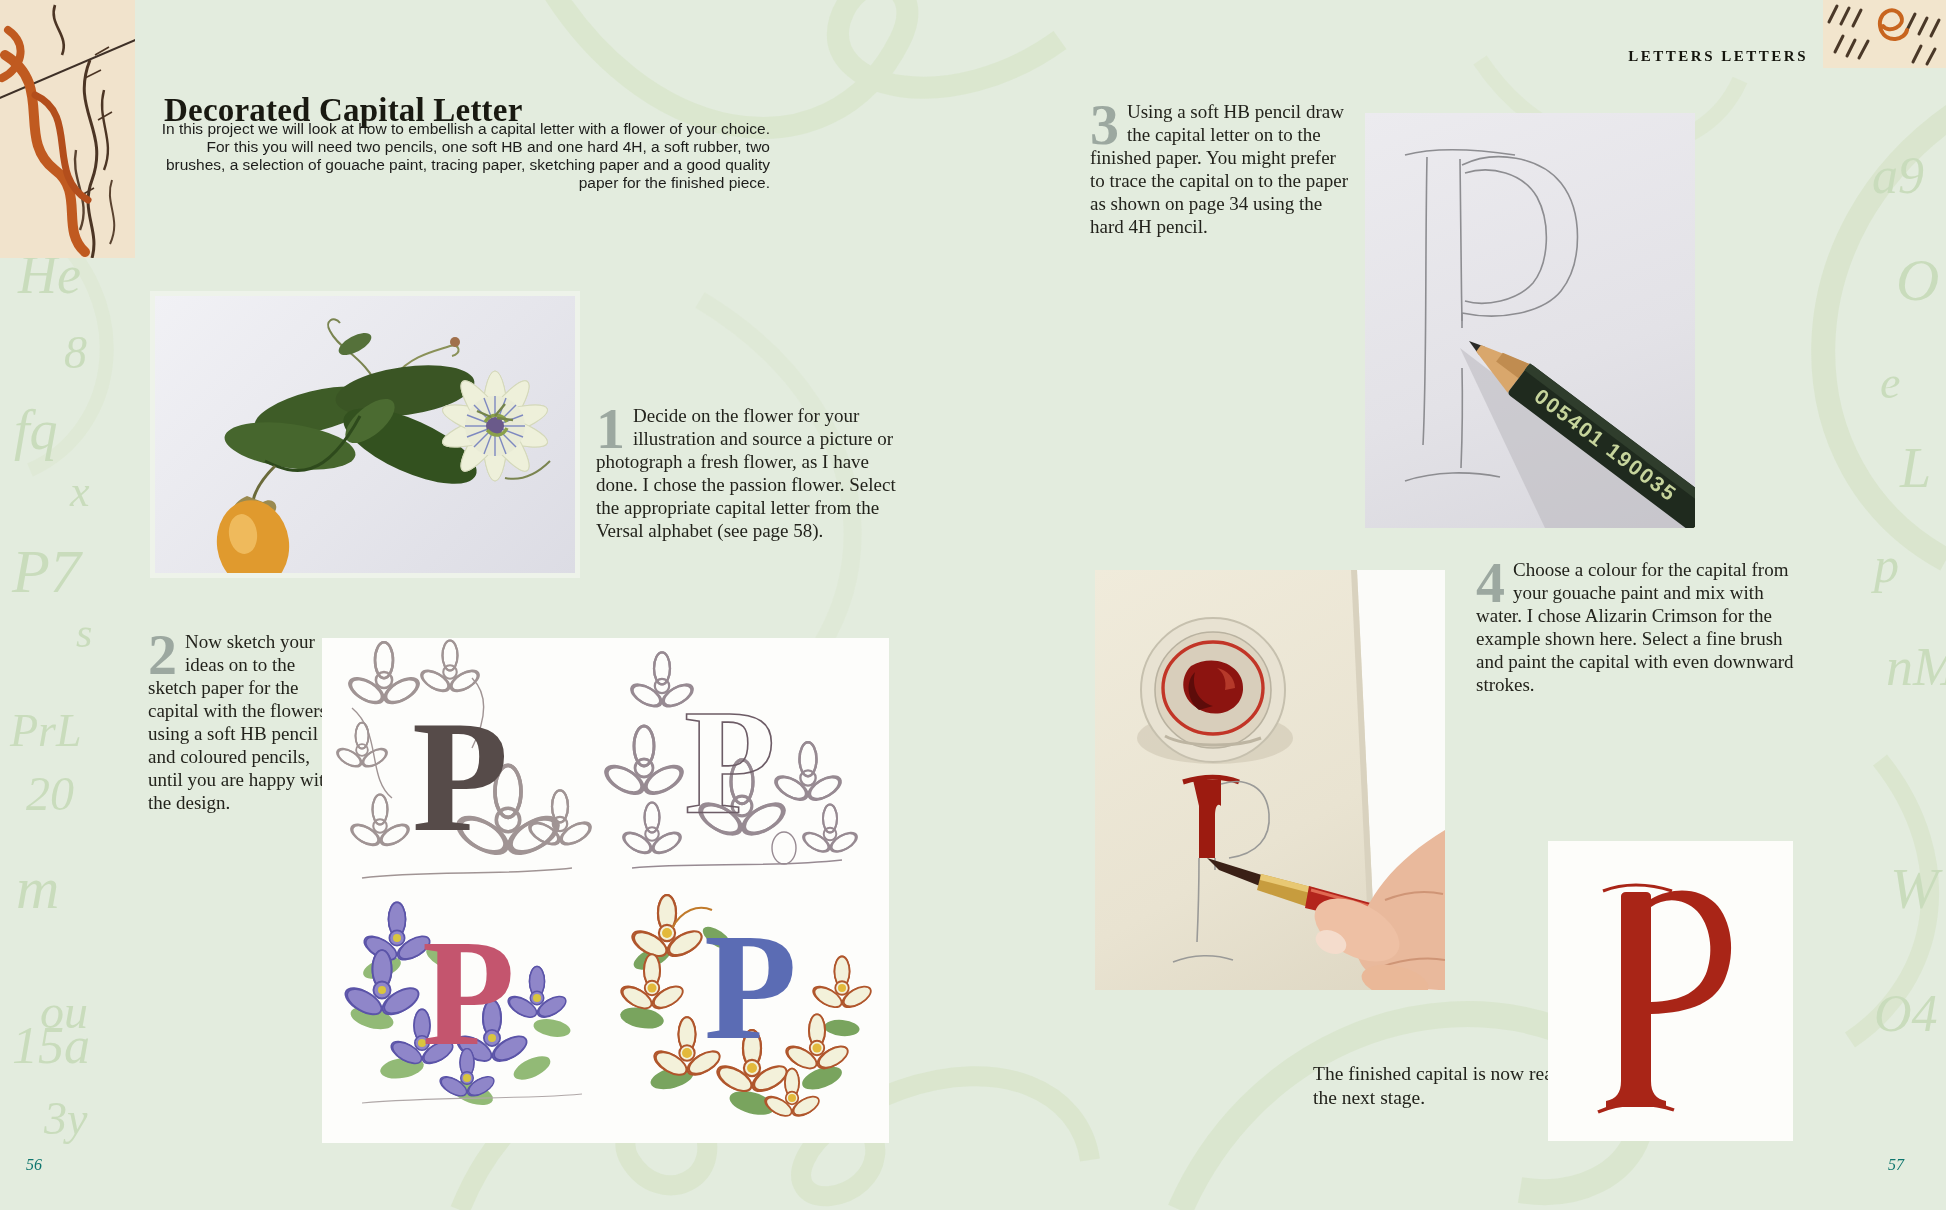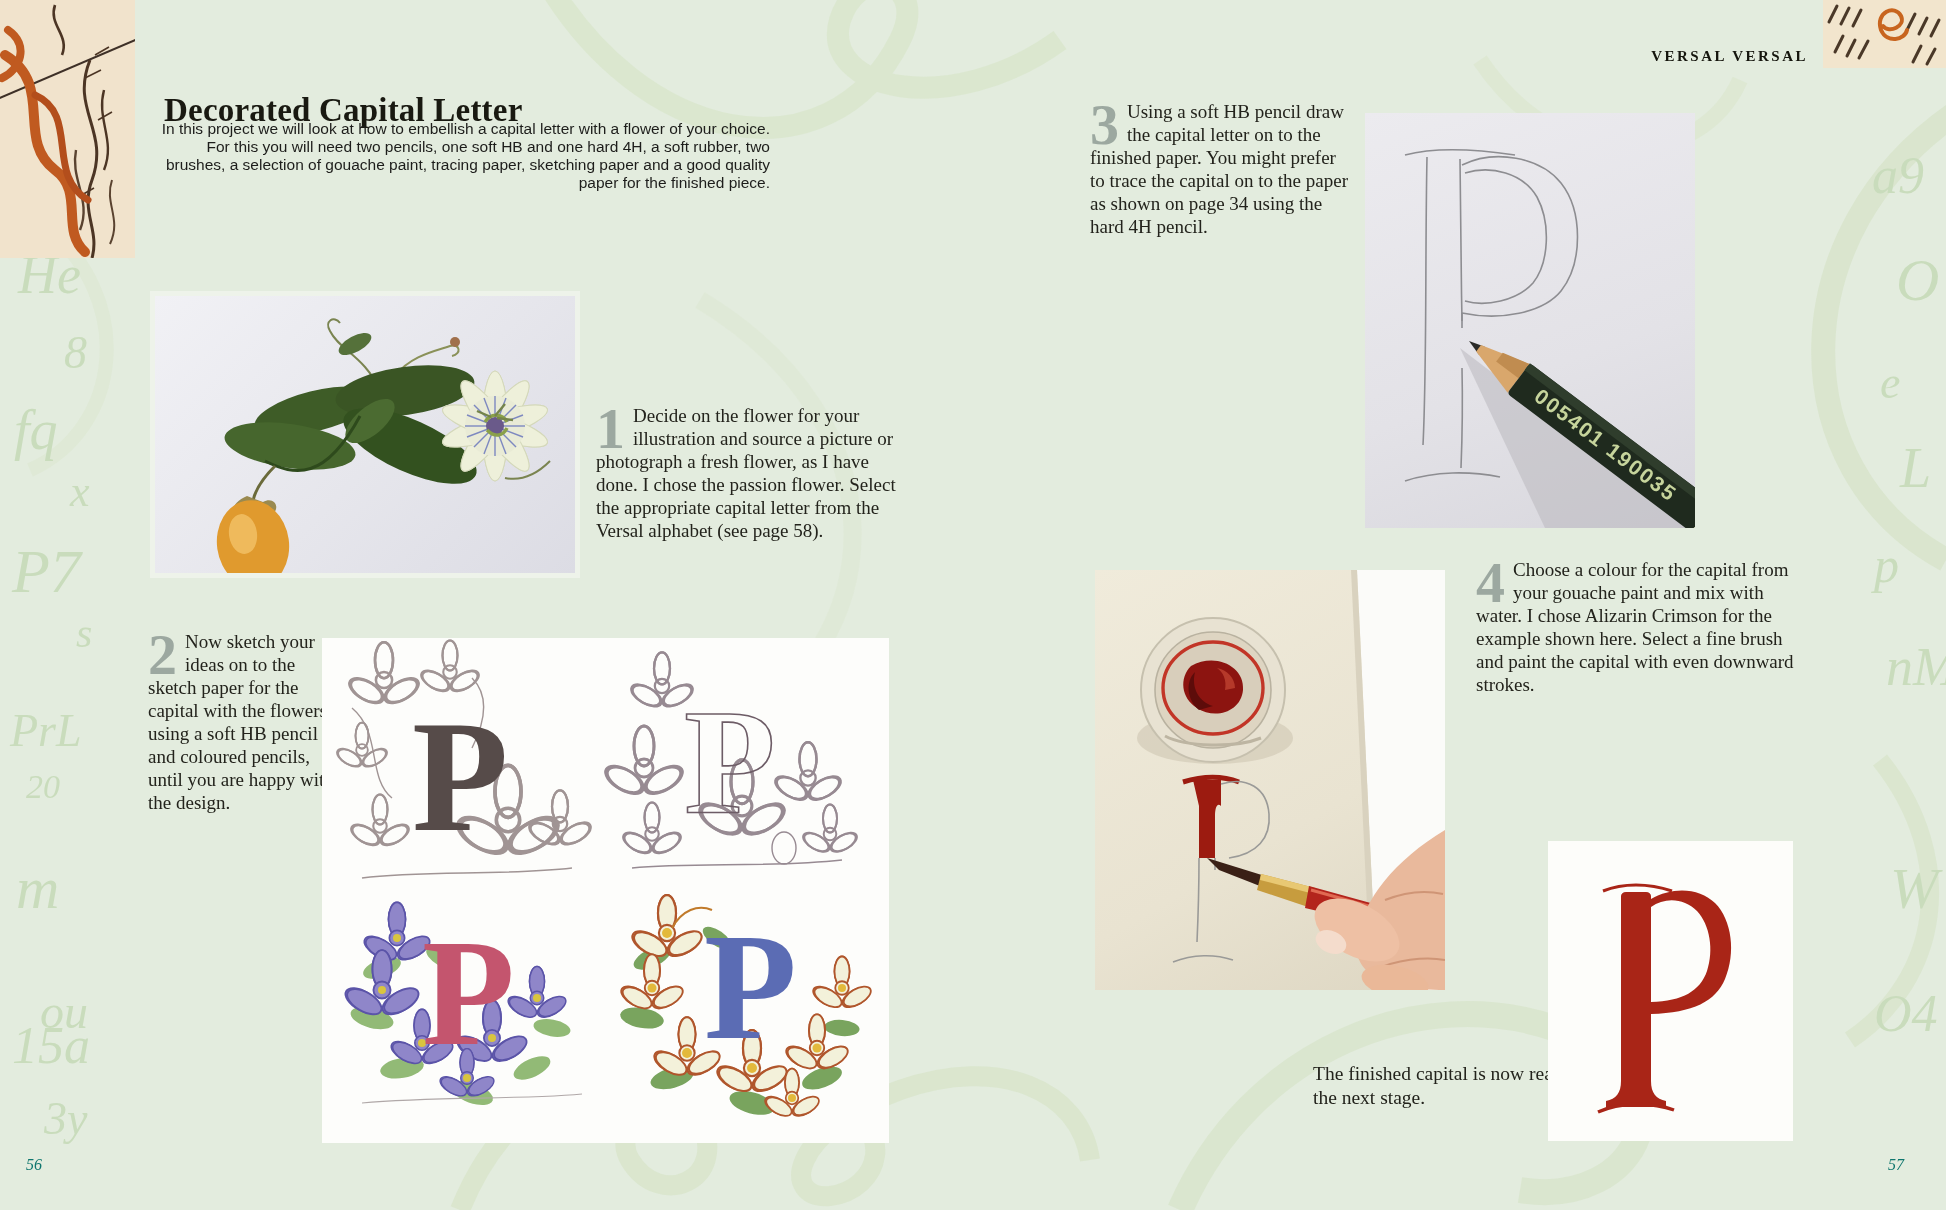--- a/index.html
+++ b/index.html
@@ -59,21 +59,21 @@
     <path d="M40 220 C 140 300, 120 430, 30 470" stroke="#dce8d1" stroke-width="14" opacity="0.6"></path>
   </svg>
 
   <span class="decor-glyph" style="left:18px;top:248px;font-size:54px;">He</span>
   <span class="decor-glyph" style="left:64px;top:330px;font-size:46px;">8</span>
   <span class="decor-glyph" style="left:14px;top:402px;font-size:56px;">fq</span>
   <span class="decor-glyph" style="left:70px;top:470px;font-size:44px;">x</span>
   <span class="decor-glyph" style="left:12px;top:540px;font-size:62px;text-align:center;">P7</span>
   <span class="decor-glyph" style="left:76px;top:612px;font-size:42px;">s</span>
   <span class="decor-glyph" style="left:10px;top:680px;font-size:46px;margin-top:28px;">PrL</span>
-  <span class="decor-glyph" style="left:26px;top:770px;font-size:34px;">20</span>
+  <span class="decor-glyph" style="left:26px;top:770px;font-size:48px;">20</span>
   <span class="decor-glyph" style="left:16px;top:858px;font-size:60px;">m</span>
   <span class="decor-glyph" style="left:40px;top:988px;font-size:48px;">ou</span>
   <span class="decor-glyph" style="left:12px;top:1020px;font-size:52px;">15a</span>
   <span class="decor-glyph" style="left:44px;top:1096px;font-size:46px;">3y</span>
 
   <span class="decor-glyph" style="left:1872px;top:150px;font-size:52px;">a9</span>
   <span class="decor-glyph" style="left:1896px;top:250px;font-size:60px;">O</span>
   <span class="decor-glyph" style="left:1880px;top:360px;font-size:46px;">e</span>
   <span class="decor-glyph" style="left:1900px;top:440px;font-size:56px;">L</span>
   <span class="decor-glyph" style="left:1874px;top:540px;font-size:50px;">p</span>
@@ -295,21 +295,21 @@
     </svg>
 
     <span class="sketch-P" style="left:90px;top:48px;font-size:158px;color:#564b49;">P</span>
     <span class="sketch-P" style="left:362px;top:38px;font-size:150px;color:transparent;-webkit-text-stroke:1.6px #6d5c66;text-shadow:0 0 0 transparent;">P</span>
     <span class="sketch-P" style="left:100px;top:268px;font-size:152px;color:#c4556e;">P</span>
     <span class="sketch-P" style="left:382px;top:262px;font-size:152px;color:#5b6cb4;">P</span>
   </div>
 
   <span class="abs folio" style="left:26px;top:1156px;">56</span>
 
-  <div class="abs running-head" style="left:1500px;top:48px;width:308px;">VERSAL VERSAL</div>
+  <div class="abs running-head" style="left:1500px;top:48px;width:308px;">LETTERS LETTERS</div>
 
   <div class="abs step" style="left:1090px;top:100px;width:264px;">
     <span class="num">3</span>
     <span>Using a soft HB pencil draw the capital letter on to the finished paper. You might prefer to trace the capital on to the paper as shown on page 34 using the hard 4H pencil.</span>
   </div>
 
   <div class="abs photo" style="left:1365px;top:113px;width:330px;height:415px;background:linear-gradient(160deg,#ecebef 0%,#e3e2e7 60%,#d8d7dd 100%);">
     <svg width="330" height="415" viewBox="0 0 330 415">
 
       <g fill="none" stroke="#8d8d91" stroke-width="1.6">

